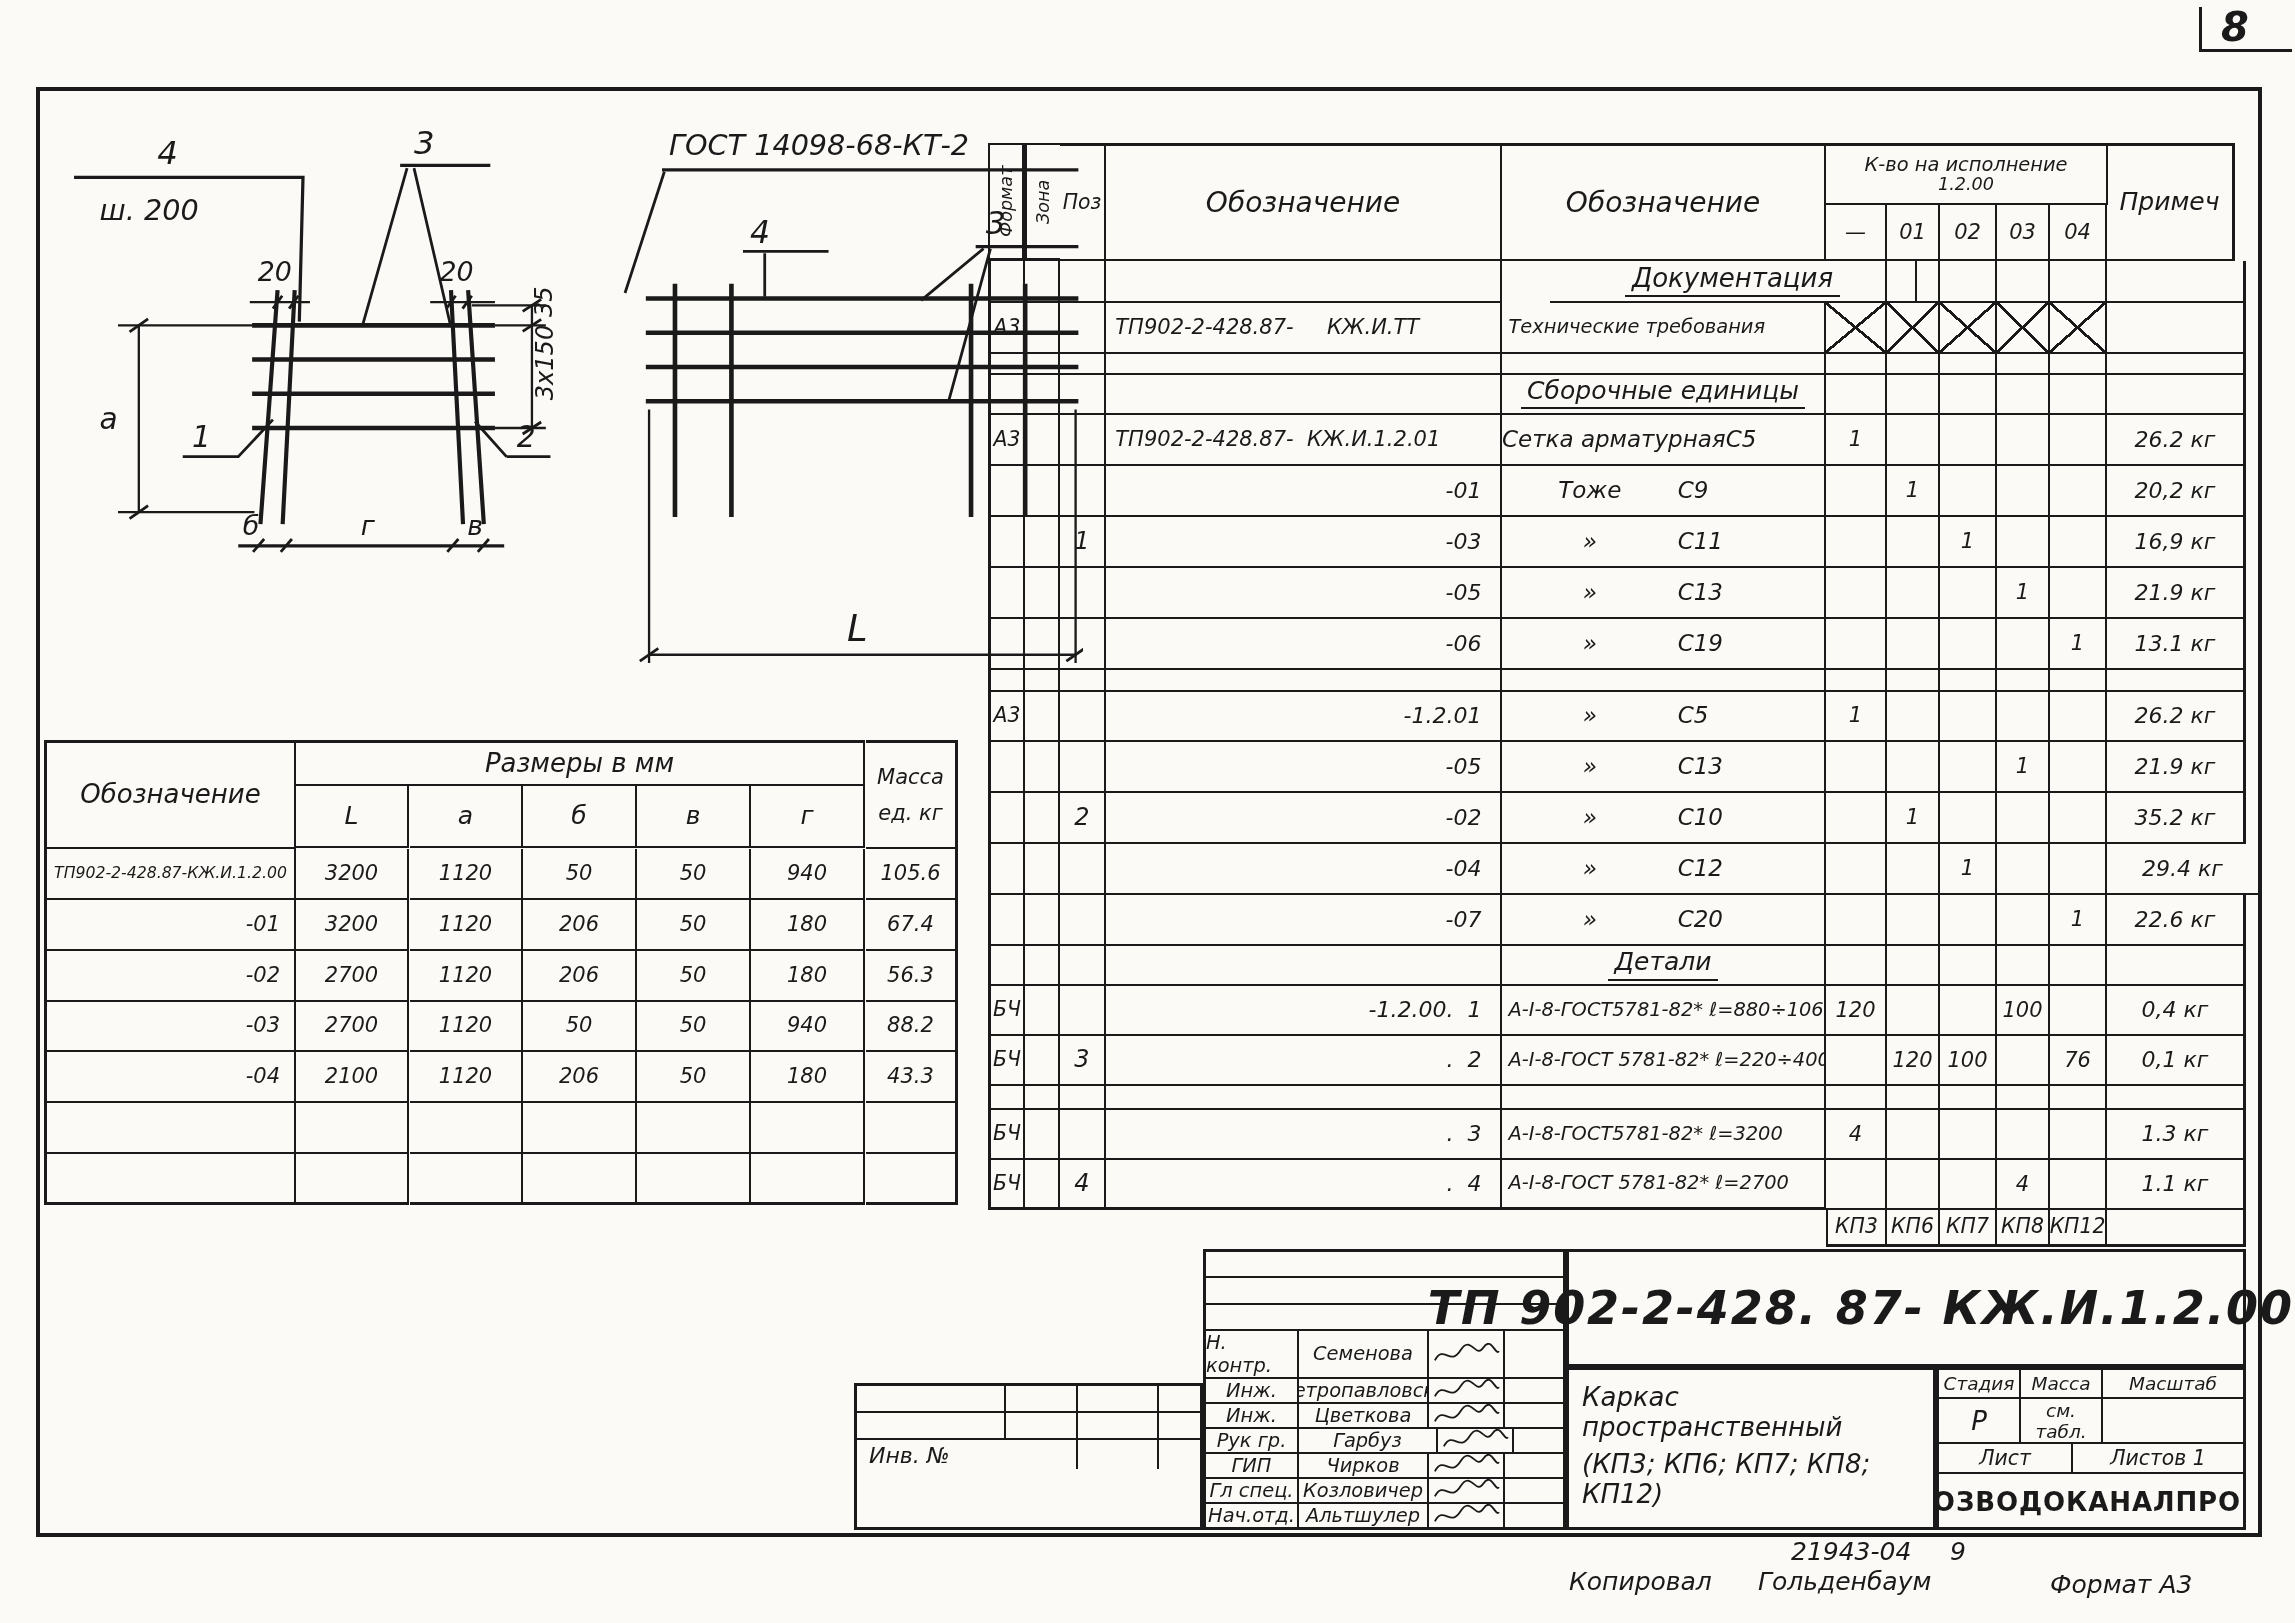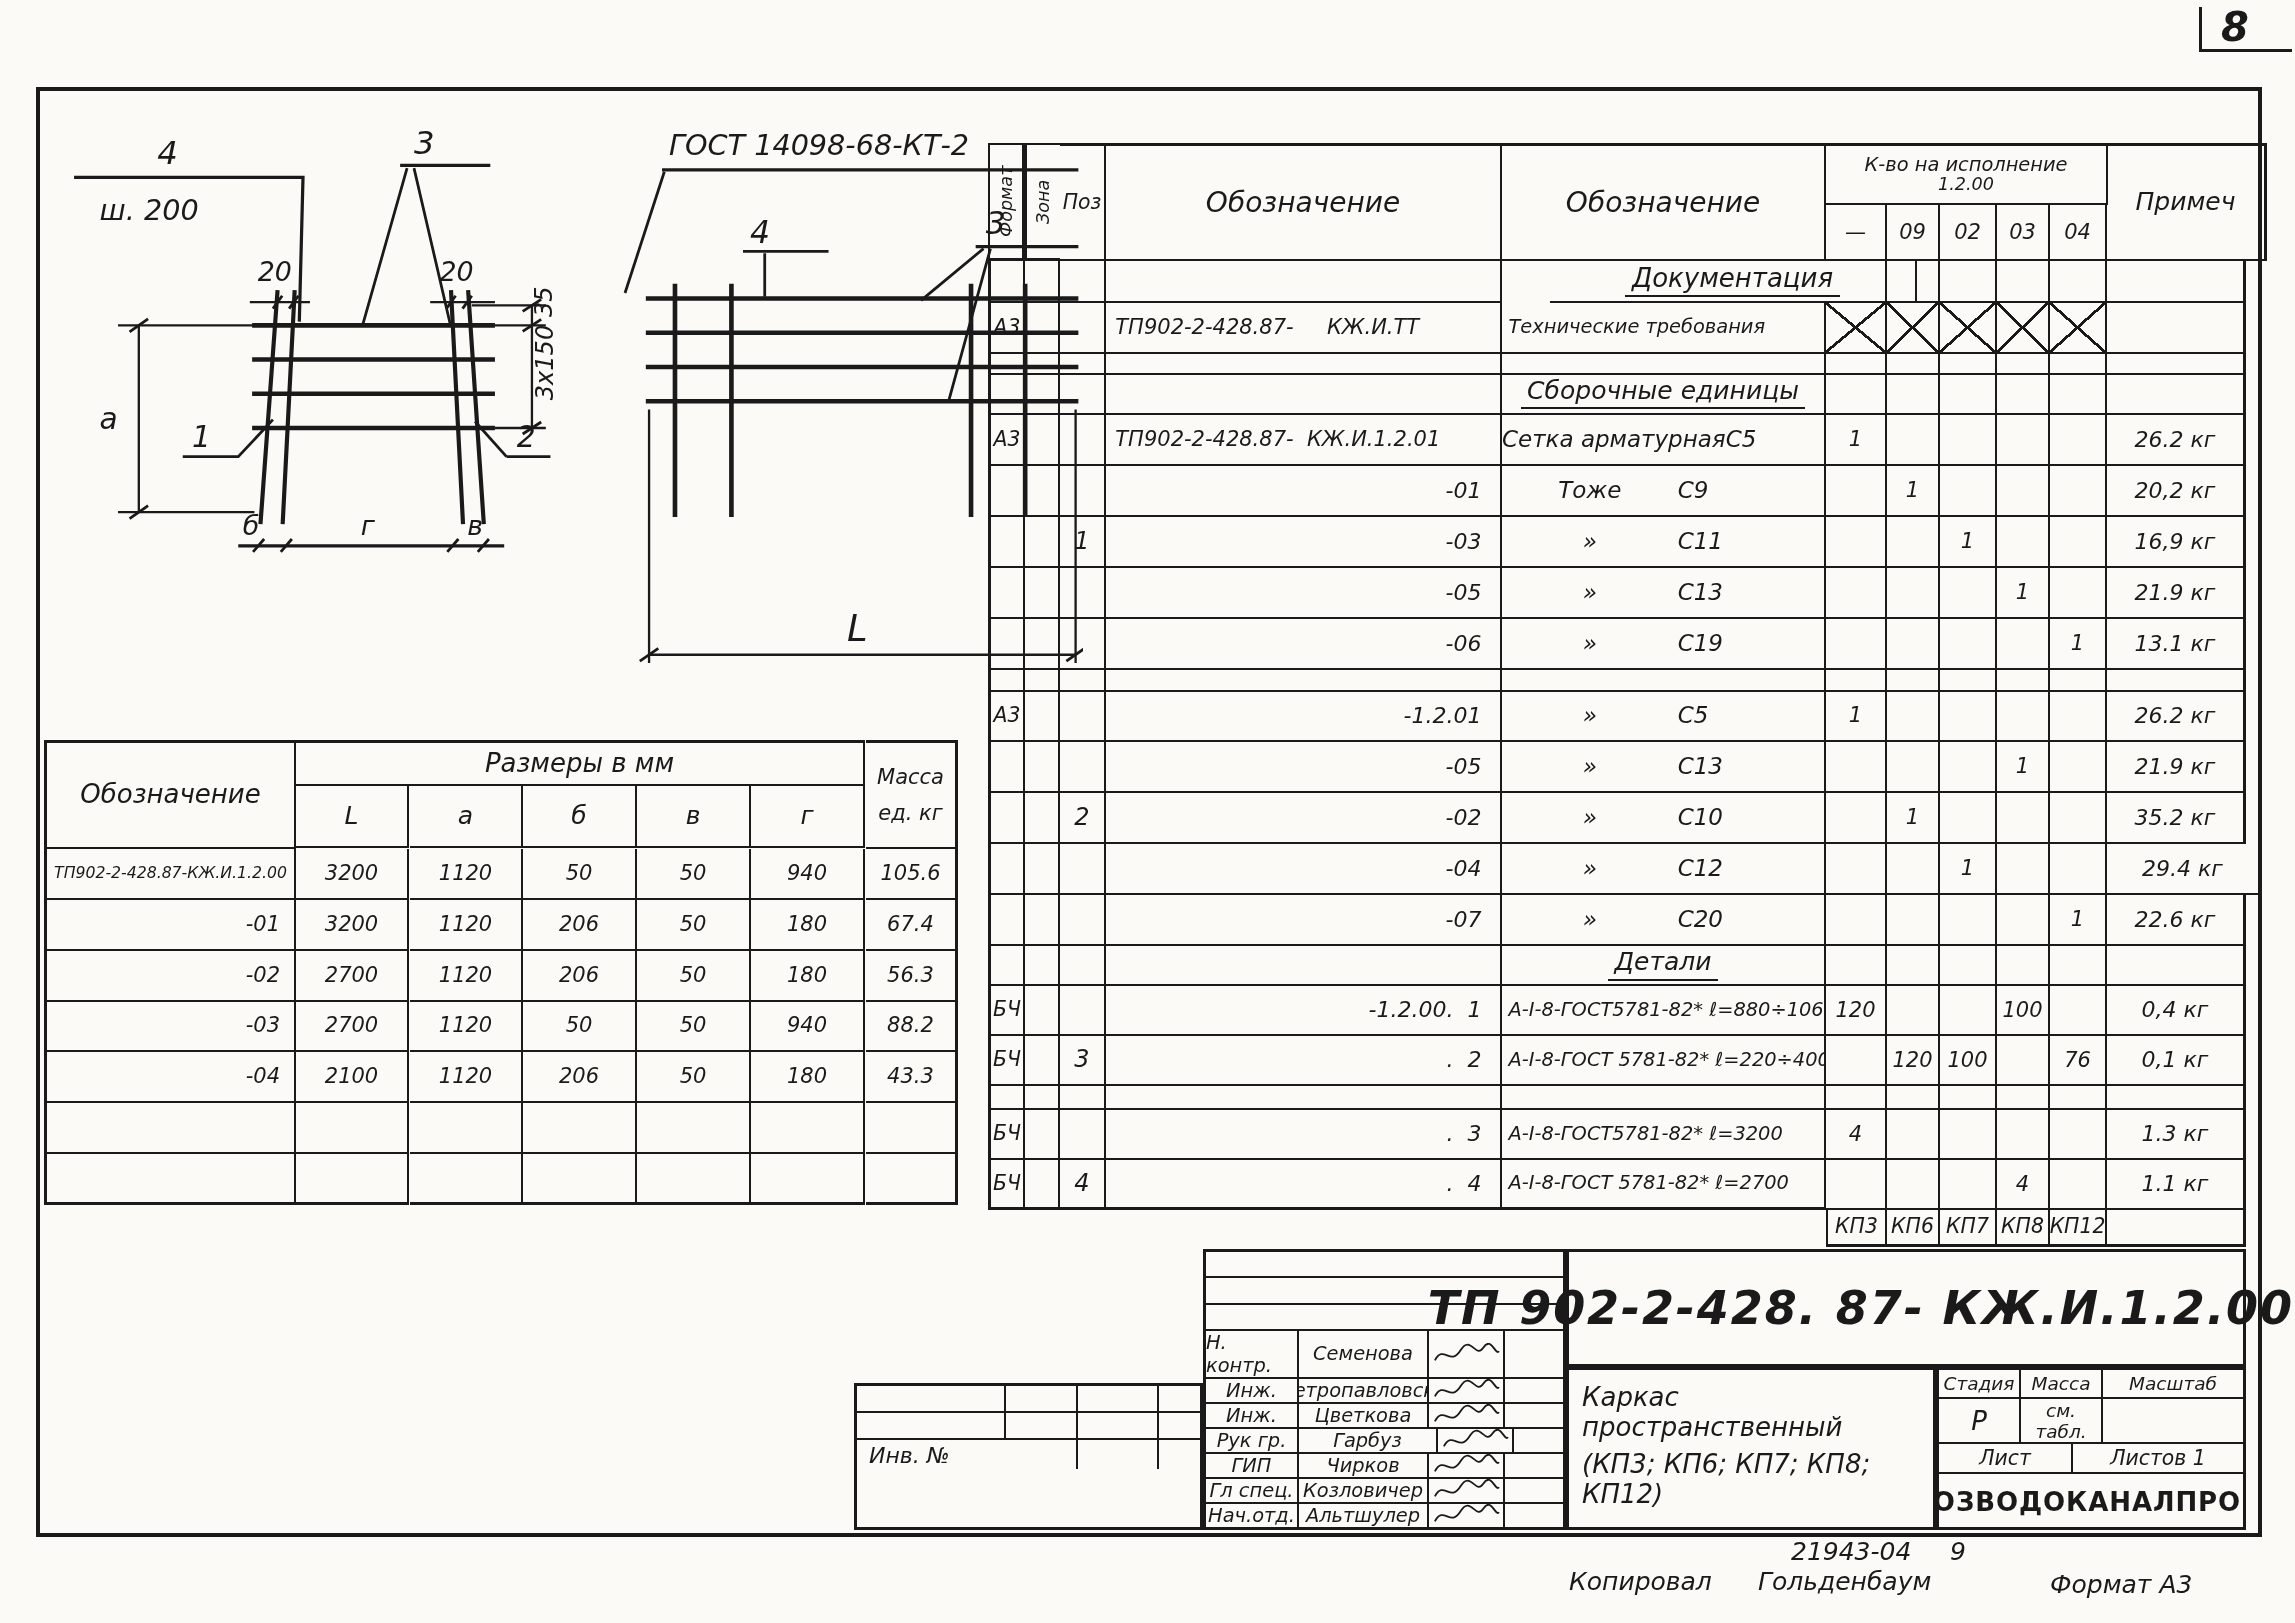--- a/index.html
+++ b/index.html
@@ -168,25 +168,25 @@
     </div>
 
   <div class="abs" id="spec-table" style="left:988px;top:143px;width:1259px;height:1106px;">
       <div class="cell vert" style="left: 0px; top: 0px; width: 37px; height: 118px; border-left: 3.7px solid rgb(26, 26, 26); border-top: 3.7px solid rgb(26, 26, 26); white-space: pre;">Формат</div>
       <div class="cell vert" style="left: 37px; top: 0px; width: 35px; height: 118px; border-top: 3.7px solid rgb(26, 26, 26); white-space: pre;">Зона</div>
       <div class="cell" style="left: 72px; top: 0px; width: 46px; height: 118px; border-top: 3.7px solid rgb(26, 26, 26); font-size: 20.4px; white-space: pre;">Поз</div>
       <div class="cell" style="left: 118px; top: 0px; width: 396px; height: 118px; border-top: 3.7px solid rgb(26, 26, 26); font-size: 28px; white-space: pre;">Обозначение</div>
       <div class="cell" style="left: 514px; top: 0px; width: 324px; height: 118px; border-top: 3.7px solid rgb(26, 26, 26); font-size: 28px; white-space: pre;">Обозначение</div>
       <div class="cell" style="left: 838px; top: 0px; width: 282px; height: 62px; border-top: 3.7px solid rgb(26, 26, 26); font-size: 19.4px; white-space: pre;"><div style="display:flex;flex-direction:column;align-items:center;"><span>К-во на исполнение</span><span style="font-size:17.6px;">1.2.00</span></div></div>
       <div class="cell" style="left: 838px; top: 62px; width: 61px; height: 56px; font-size: 21px; white-space: pre;">—</div>
-      <div class="cell" style="left: 899px; top: 62px; width: 53px; height: 56px; font-size: 21px; white-space: pre;">09</div>
+      <div class="cell" style="left: 899px; top: 62px; width: 53px; height: 56px; font-size: 21px; white-space: pre;">01</div>
       <div class="cell" style="left: 952px; top: 62px; width: 57px; height: 56px; font-size: 21px; white-space: pre;">02</div>
       <div class="cell" style="left: 1009px; top: 62px; width: 53px; height: 56px; font-size: 21px; white-space: pre;">03</div>
       <div class="cell" style="left: 1062px; top: 62px; width: 57px; height: 56px; font-size: 21px; white-space: pre;">04</div>
-      <div class="cell" style="left: 1119px; top: 0px; width: 160px; height: 118px; border-top: 3.7px solid rgb(26, 26, 26); border-right-width: 3.7px; font-size: 25px; white-space: pre;">Примеч</div>
+      <div class="cell" style="left: 1119px; top: 0px; width: 128px; height: 118px; border-top: 3.7px solid rgb(26, 26, 26); border-right-width: 3.7px; font-size: 25px; white-space: pre;">Примеч</div>
       <div class="cell" style="left: 0px; top: 118px; width: 37px; height: 42px; border-left: 3.7px solid rgb(26, 26, 26); border-bottom-width: 2.3px; font-size: 20.4px; white-space: pre;"></div>
       <div class="cell" style="left: 37px; top: 118px; width: 35px; height: 42px; border-bottom-width: 2.3px; white-space: pre;"></div>
       <div class="cell" style="left: 72px; top: 118px; width: 46px; height: 42px; border-bottom-width: 2.3px; font-size: 24px; white-space: pre;"></div>
       <div class="cell" style="left: 118px; top: 118px; width: 396px; height: 42px; border-bottom-width: 2.3px; font-size: 22px; justify-content: flex-end; padding-right: 18.5px; text-align: right; white-space: pre;"></div>
       <div class="cell" style="left: 514px; top: 118px; width: 367px; height: 42px; border-bottom-width: 2.3px; font-size: 26px; white-space: pre; margin-left: 48px;"><span class="sec-underline">Документация</span></div>
       <div class="cell" style="left: 838px; top: 118px; width: 61px; height: 42px; border-bottom-width: 2.3px; font-size: 21px; white-space: pre;"></div>
       <div class="cell" style="left: 899px; top: 118px; width: 53px; height: 42px; border-bottom-width: 2.3px; font-size: 21px; white-space: pre;"></div>
       <div class="cell" style="left: 952px; top: 118px; width: 57px; height: 42px; border-bottom-width: 2.3px; font-size: 21px; white-space: pre;"></div>
       <div class="cell" style="left: 1009px; top: 118px; width: 53px; height: 42px; border-bottom-width: 2.3px; font-size: 21px; white-space: pre;"></div>
       <div class="cell" style="left: 1062px; top: 118px; width: 57px; height: 42px; border-bottom-width: 2.3px; font-size: 21px; white-space: pre;"></div>

